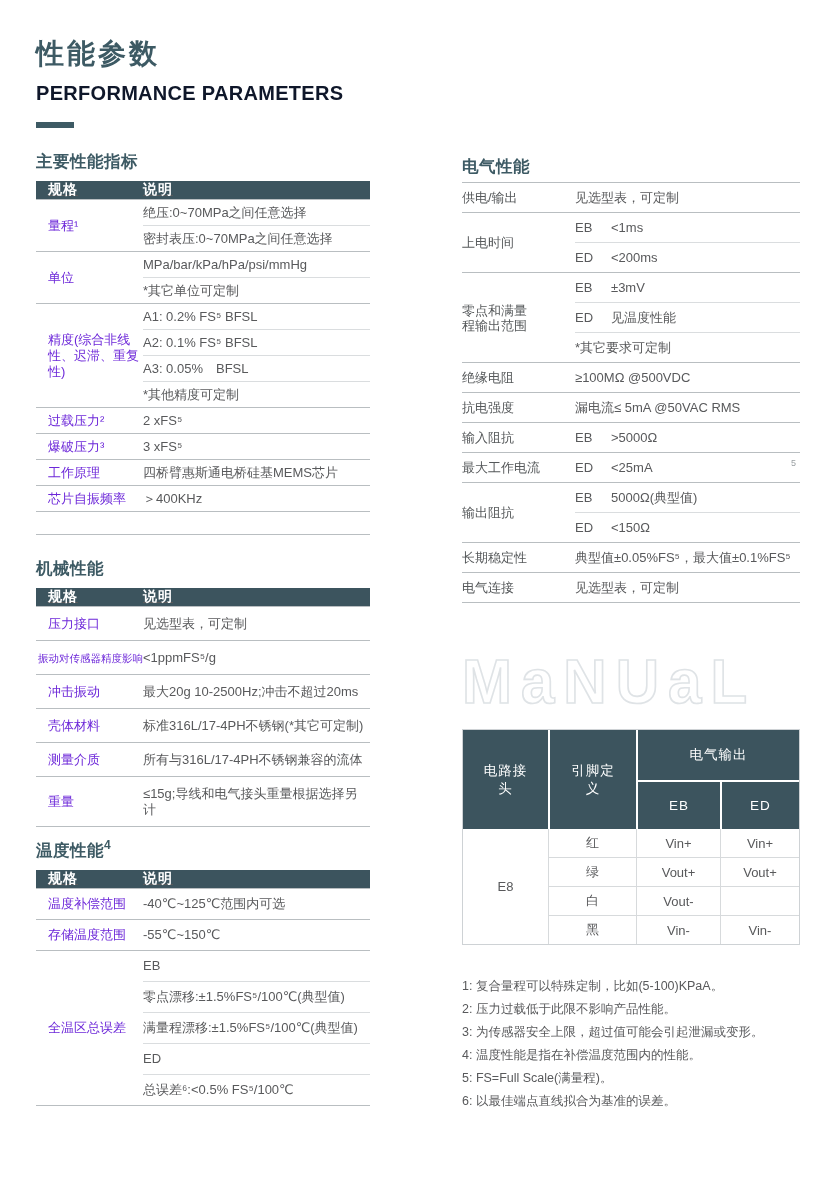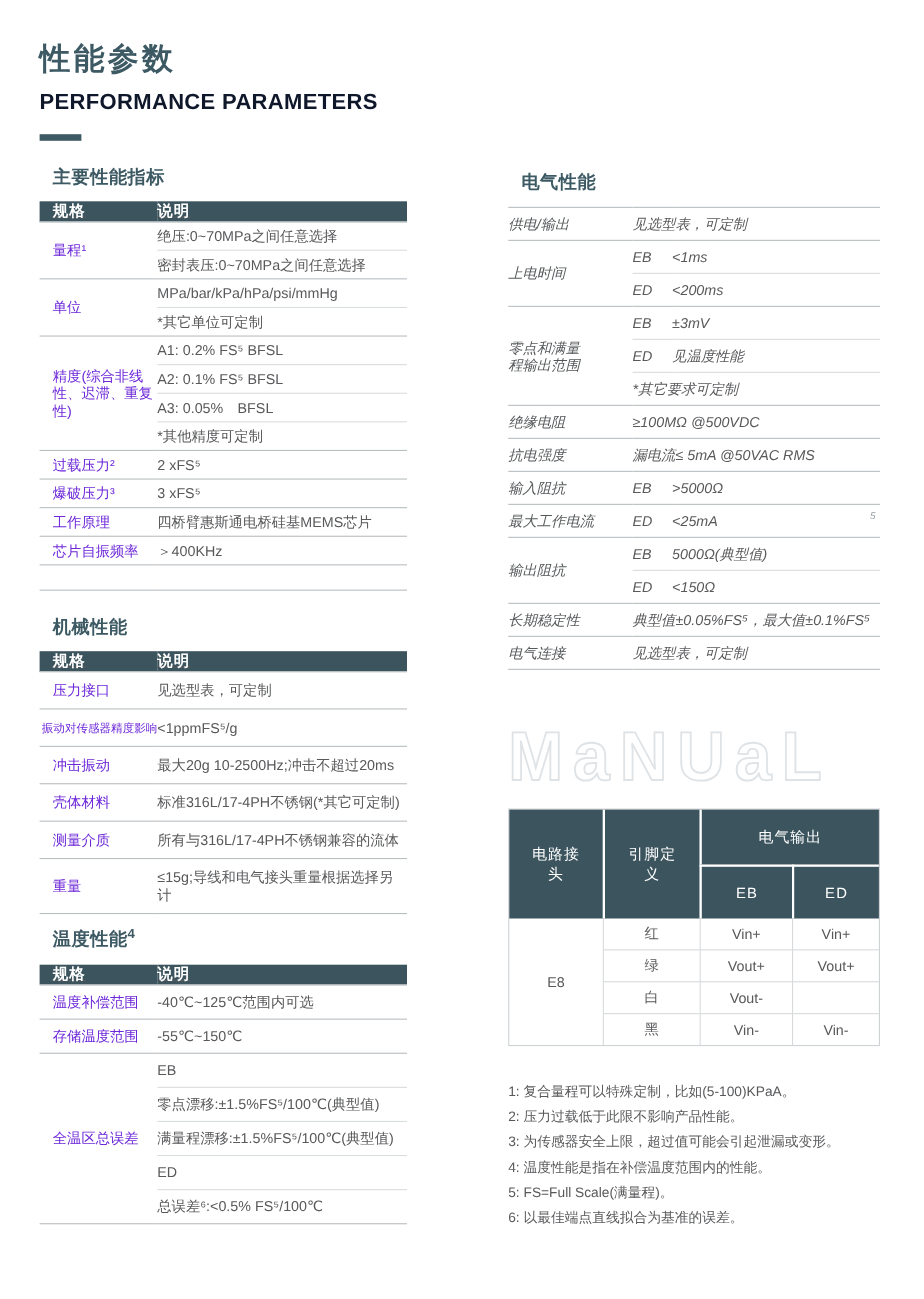--- a/index.html
+++ b/index.html
@@ -9,21 +9,21 @@
     color:#58595B;-webkit-font-smoothing:antialiased;
   }
   .col-left{position:absolute;left:36px;top:0;width:334px;}
   .col-right{position:absolute;left:462px;top:0;width:338px;}
 
   .page-title{margin:38px 0 0;font-size:28px;line-height:32px;font-weight:700;
     letter-spacing:3px;color:#3D5A64;}
   .page-subtitle{margin-top:12px;font-size:20px;font-weight:700;letter-spacing:.3px;color:#0f172a;}
   .title-divider{margin-top:17px;width:38px;height:6px;background:#3D5A64;}
 
-  h2{margin:12px;font-size:16.5px;line-height:19px;font-weight:700;color:#3D5A64;letter-spacing:.5px;}
+  h2{margin:0;font-size:16.5px;line-height:19px;font-weight:700;color:#3D5A64;letter-spacing:.5px;}
   .h-main{margin-top:24px;}
   .h-mech{margin-top:24px;}
   .h-temp{margin-top:9px;}
   .h-temp sup{font-size:12px;font-weight:700;}
   .h-elec{margin-top:157px;}
   .h-conn{margin-top:34px;}
 
   
   table.spec{margin-top:10px;width:334px;border-collapse:collapse;table-layout:fixed;
     border-bottom:1px solid #B9BEC1;}
@@ -37,21 +37,21 @@
   .t-mech td{padding:8.5px 0;}
   .t-temp td{padding:7px 0;}
   .spec td.lbl{padding-left:12px;color:#6d28d9;}
   .spec td.lbl.small{font-size:10.5px;padding-left:2px;white-space:nowrap;}
   tr.g > td{border-top:1px solid #B9BEC1;}
   td.sub{border-top:1px solid #DADDDF;}
   .t-main td.empty{height:22px;padding:0;}
 
   
   table.etable{margin-top:6px;width:338px;border-collapse:collapse;table-layout:fixed;
-    border-bottom:1px solid #B9BEC1;font-style:italic;}
+    border-bottom:1px solid #B9BEC1;}
   .etable col.e-lbl{width:113px;}
   .etable col.e-tag{width:36px;}
   .etable td{font-size:13px;line-height:15px;padding:7px 0;vertical-align:middle;white-space:nowrap;}
   .etable td.lbl{color:#55585A;white-space:normal;}
   .w5{display:inline-block;max-width:76px;}
   .row-sup{float:right;font-size:9px;color:#9AA0A3;margin-right:4px;transform:translateY(-4px);}
 
   
   .watermark{margin-top:44px;height:66px;line-height:66px;font-size:60px;font-weight:700;
     letter-spacing:9px;white-space:nowrap;color:transparent;

